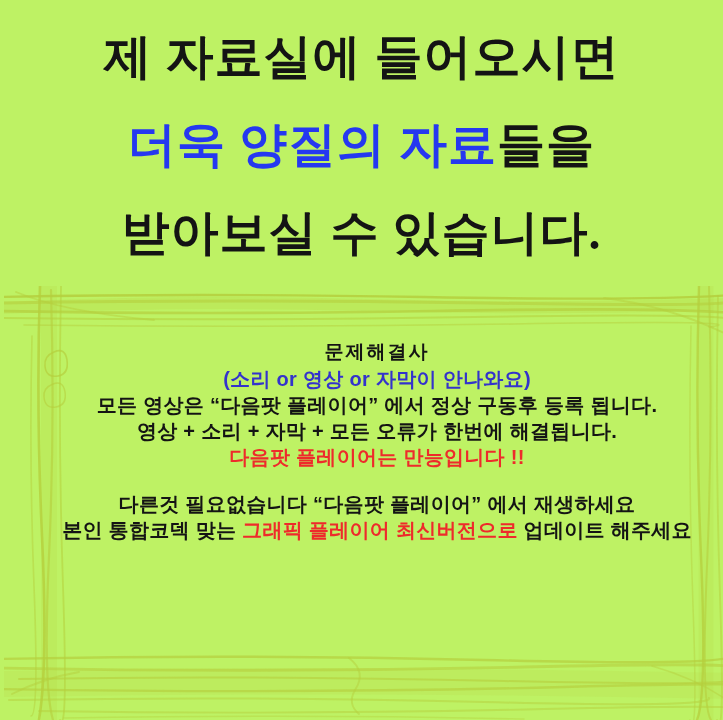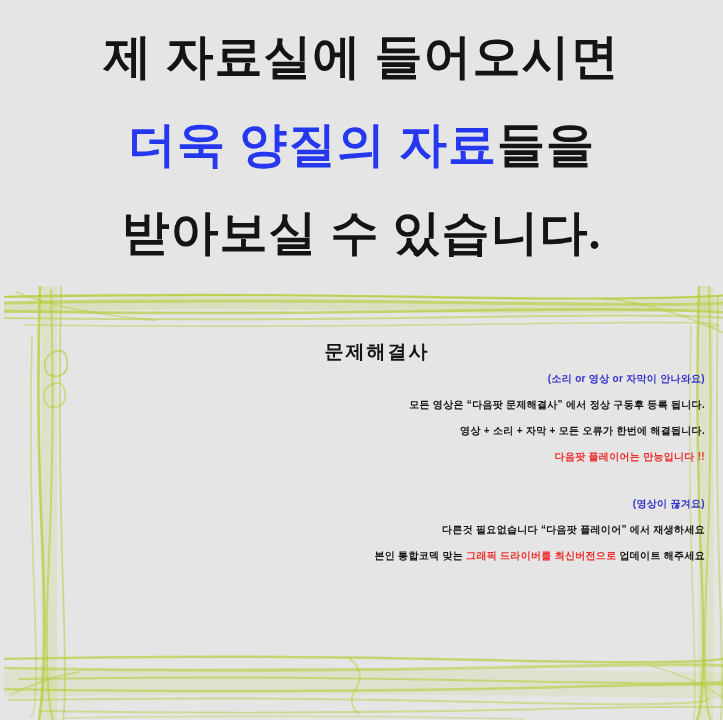--- a/index.html
+++ b/index.html
@@ -6,42 +6,42 @@
     --headline-blue:#2538f0;
     --box-blue:#3333cc;
     --red:#ee2b2b;
     --green:#b5cf3d;
     --green-light:#dcea9b;
     --black:#141414;
   }
   html,body{margin:0;padding:0;background:#ffffff;}
   .canvas{
     position:relative;width:723px;height:720px;margin:0 auto;
-    background:#e5e5e5;overflow:hidden;
+    background:#bef264;overflow:hidden;
     font-family:"Liberation Sans","DejaVu Sans",sans-serif;
     text-decoration:underline;
   }
   
   .headline{position:absolute;top:13px;left:0;width:723px;text-align:center;}
   .hl-line{
     height:88px;line-height:88px;font-size:48px;font-weight:600;
     color:var(--black);
     font-family:"Liberation Serif","DejaVu Serif",serif;
     letter-spacing:1px;white-space:nowrap;
   }
   .hl-blue{color:var(--headline-blue);}
   
   .frame{position:absolute;top:286px;left:4px;width:723px;height:434px;padding-left:23px;}
   .frame svg{position:absolute;top:0;left:0;}
   .box-content{
     position:absolute;top:52px;left:45px;right:45px;text-align:center;
     font-weight:bold;color:var(--black);
   }
   .box-title{height:28px;line-height:28px;font-size:19px;letter-spacing:2px;}
-  .bline{height:26px;line-height:26px;font-size:10px;white-space:nowrap;letter-spacing:0.3px;text-align:right;}
+  .bline{height:26px;line-height:26px;font-size:20px;white-space:nowrap;letter-spacing:0.3px;}
   .blue{color:var(--box-blue);}
   .red{color:var(--red);}
   .spacer{height:21px;}
 </style>
 </head>
 <body>
 
 <div class="canvas">
 
   <div class="headline">
@@ -87,23 +87,22 @@
         <path d="M60 432 Q 300 428 520 433" stroke-width="1.4" opacity="0.4"></path>
         <path d="M345 372 q 18 14 6 32 q -8 14 4 24" stroke-width="1.8" opacity="0.5"></path>
         <path d="M8 408 Q 40 392 75 386" stroke-width="1.8" opacity="0.5"></path>
         <path d="M648 380 Q 690 392 720 412" stroke-width="1.6" opacity="0.45"></path>
       </g>
     </svg>
 
     <div class="box-content">
       <div class="box-title">문제해결사</div>
       <div class="bline blue">(소리 or 영상 or 자막이 안나와요)</div>
-      <div class="bline">모든 영상은  “다음팟 문제해결사”  에서 정상 구동후 등록 됩니다.</div>
+      <div class="bline">모든 영상은  “다음팟 플레이어”  에서 정상 구동후 등록 됩니다.</div>
       <div class="bline">영상 + 소리 + 자막 + 모든 오류가 한번에 해결됩니다.</div>
       <div class="bline red">다음팟 플레이어는 만능입니다 !!</div>
       <div class="spacer"></div>
-      <div class="bline blue">(영상이 끊겨요)</div>
       <div class="bline">다른것 필요없습니다  “다음팟 플레이어” 에서 재생하세요</div>
-      <div class="bline"><span>본인 통합코덱 맞는 </span><span class="red">그래픽 드라이버를 최신버전으로</span><span> 업데이트 해주세요</span></div>
+      <div class="bline"><span>본인 통합코덱 맞는 </span><span class="red">그래픽 플레이어 최신버전으로</span><span> 업데이트 해주세요</span></div>
     </div>
   </div>
 
 </div>
 
 </body></html>

